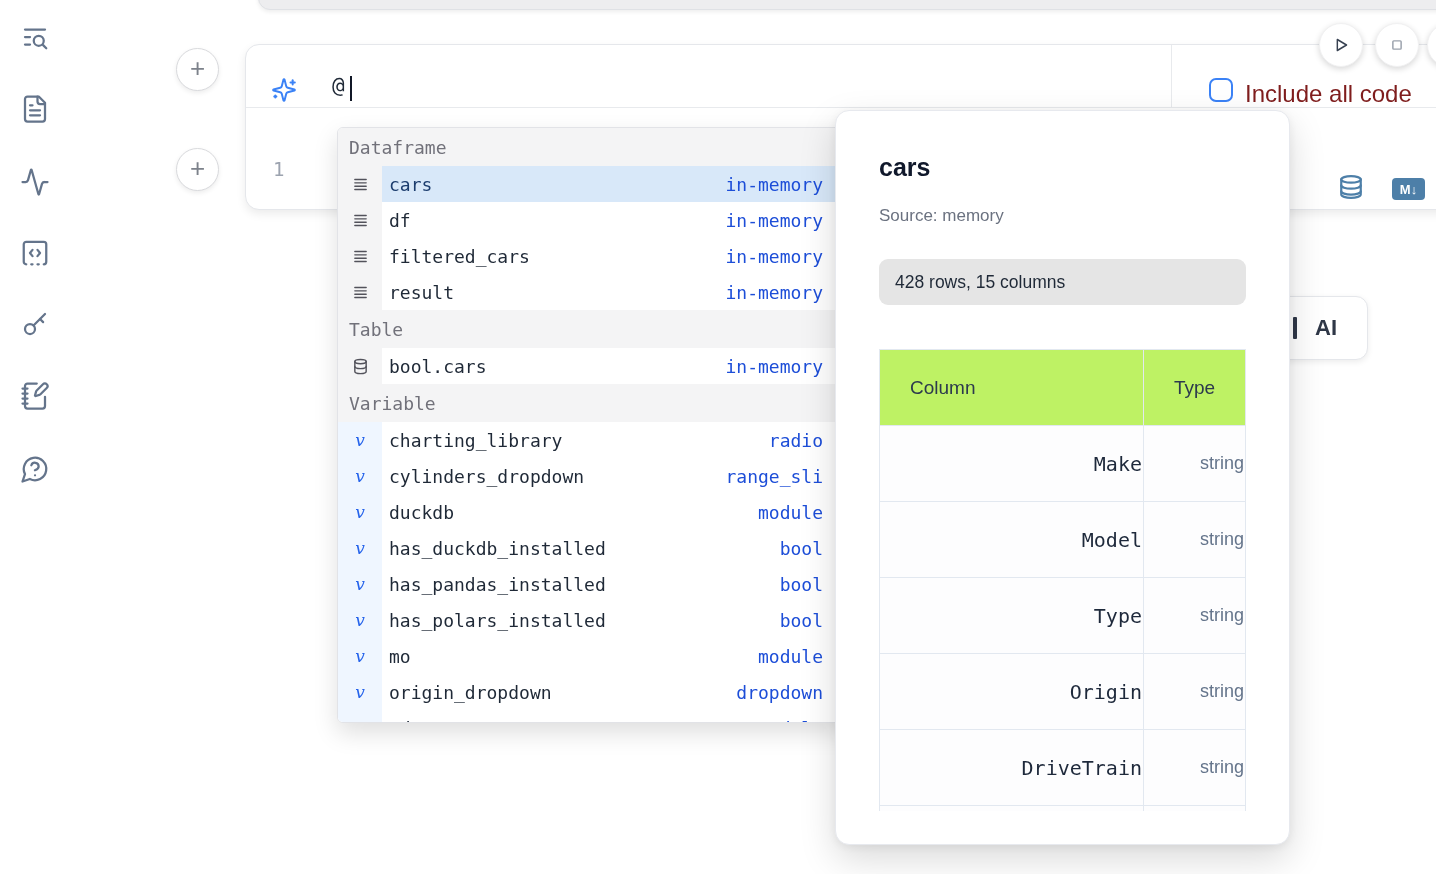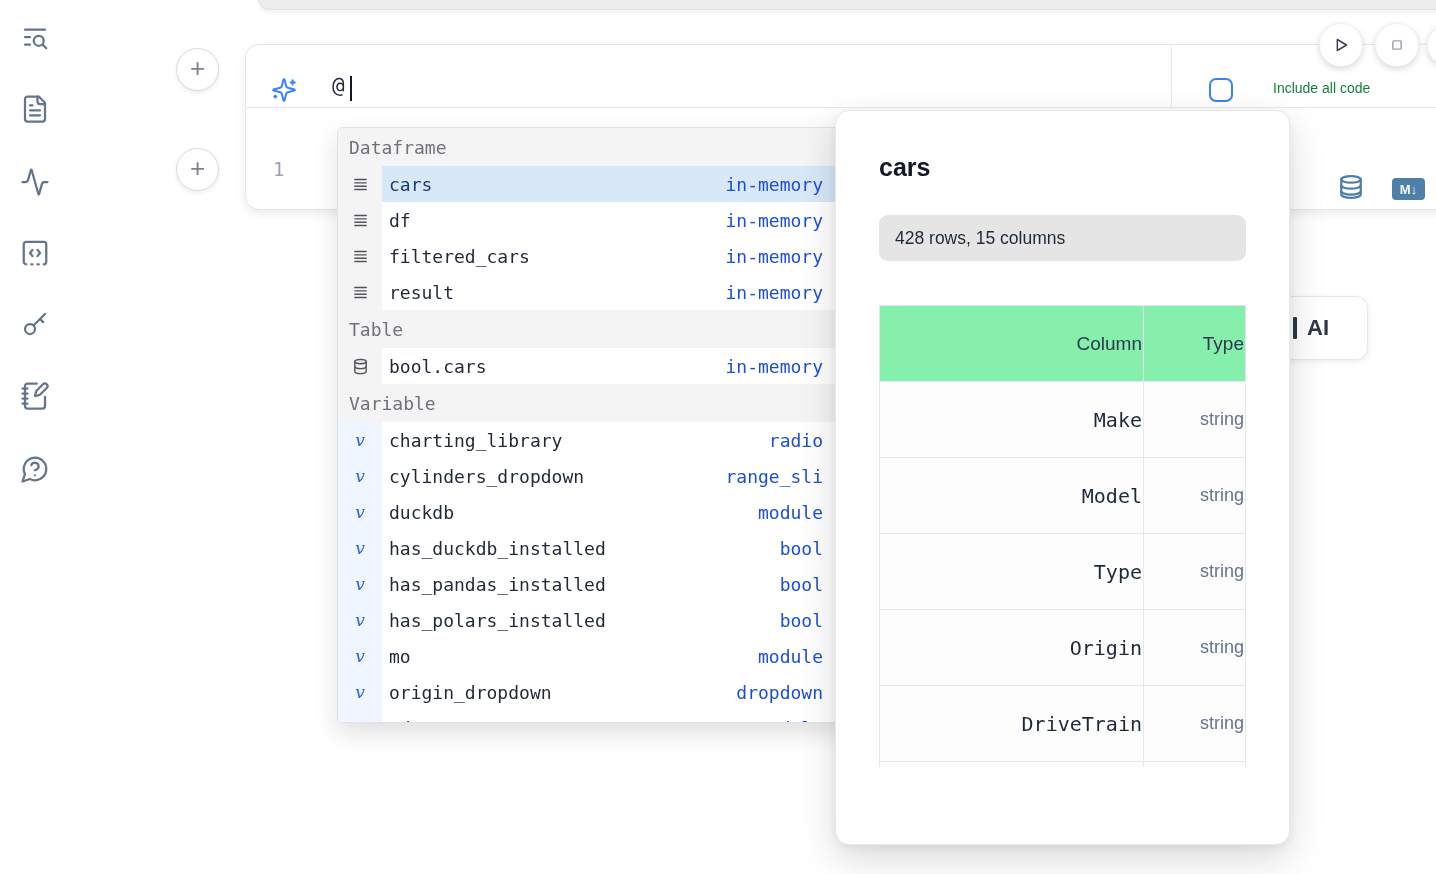--- a/index.html
+++ b/index.html
@@ -28,21 +28,21 @@
     box-shadow:0 4px 10px rgba(0,0,0,.08);z-index:2;box-sizing:border-box;
   }
   .prompt-row{position:relative;height:62px;border-bottom:1px solid #e8eaed;}
   .sparkle{position:absolute;left:25px;top:32px;width:26px;height:26px;color:#3b82f6;}
   .sparkle svg{width:26px;height:26px;display:block;}
   .prompt-value{position:absolute;left:86px;top:29px;font-size:21px;color:#1f2937;}
   .caret{position:absolute;left:104px;top:31px;width:2px;height:25px;background:#111827;}
   .prompt-right{position:absolute;left:925px;top:0;bottom:-1px;right:0;border-left:1px solid #e8eaed;}
   .checkbox{position:absolute;left:37px;top:33px;width:24px;height:24px;box-sizing:border-box;
     border:2px solid #3b82f6;border-radius:7px;background:#fff;cursor:pointer;}
-  .include-label{position:absolute;left:73px;top:35px;font-size:14px;color:#15803d;white-space:nowrap;margin-left:28px;}
+  .include-label{position:absolute;left:73px;top:35px;font-size:24px;color:#7f1d1d;white-space:nowrap;}
 
   .code-row{position:relative;height:102px;}
   .line-number{position:absolute;left:27px;top:50px;font-size:19px;color:#9ca3af;}
   .cell-action{position:absolute;color:#4d7fa8;cursor:pointer;}
   #db-action{left:1092px;top:66px;width:26px;height:26px;}
   #db-action svg{width:26px;height:26px;display:block;}
   .md-badge{
     position:absolute;left:1146px;top:70px;width:33px;height:22px;border-radius:4px;
     background:#4d7fa8;color:#fff;font-weight:bold;font-size:13px;
     display:flex;align-items:center;justify-content:center;cursor:pointer;
@@ -94,34 +94,34 @@
     box-shadow:0 14px 36px rgba(0,0,0,.15),0 2px 8px rgba(0,0,0,.06);
     z-index:20;padding:0 43px;overflow:hidden;
   }
   .pv-title{margin-top:42px;font-size:25px;font-weight:bold;color:#10182b;}
   .pv-source{margin-top:24px;font-size:17px;color:#6b7280;}
   .pv-badge{margin-top:33px;height:46px;background:#e5e5e5;border-radius:9px;
     display:flex;align-items:center;padding:0 16px;font-size:17.5px;color:#1f2937;box-sizing:border-box;}
   .pv-tablewrap{margin-top:44px;max-height:462px;overflow:hidden;}
   .pv-table{width:100%;border-collapse:collapse;}
   .pv-table th{
-    height:73px;background:#86efac;color:#2c3a4d;font-weight:500;font-size:19px;
-    text-align:right;padding-left:30px;border:1px solid #e2e8f0;
+    height:73px;background:#bef264;color:#2c3a4d;font-weight:500;font-size:19px;
+    text-align:left;padding-left:30px;border:1px solid #e2e8f0;
   }
   .pv-table td{height:73px;text-align:right;padding-left:30px;border:1px solid #e2e8f0;background:#fdfdfe;}
   .pv-table .c1{width:232px;}
   .pv-col-name{font-family:"DejaVu Sans Mono",monospace;font-size:20px;color:#1e293b;}
   .pv-col-type{font-size:18px;color:#64748b;}
 
   
   #ai-button{
     position:absolute;left:1262px;top:296px;width:106px;height:64px;box-sizing:border-box;
     background:#fff;border:1px solid #e5e7eb;border-radius:12px;
     box-shadow:0 2px 6px rgba(0,0,0,.08);z-index:8;cursor:pointer;
-    display:flex;align-items:center;padding-left:30px;gap:10px;
+    display:flex;align-items:center;padding-left:30px;gap:18px;
     font-weight:bold;font-size:22px;color:#2f3747;
   }
   .letter-stub{width:4px;height:22px;background:#2f3747;border-radius:1px;}
 </style>
 </head>
 <body>
 
 <div>
   <div class="side-btn" style="top:22px">
     <span>
@@ -360,20 +360,21 @@
     </div>
   </div>
 
 <div id="ai-button">
   <span class="letter-stub"></span>
   <span>AI</span>
 </div>
 
 <div id="popup">
   <div class="pv-title">cars</div>
+  <div class="pv-source">Source: memory</div>
   <div class="pv-badge">428 rows, 15 columns</div>
   <div class="pv-tablewrap">
     <table class="pv-table">
       <thead>
           <tr id="pv-head-row">
             <th class="c1">Column</th>
             <th>Type</th>
           </tr>
         </thead>
       <tbody id="pv-body">

